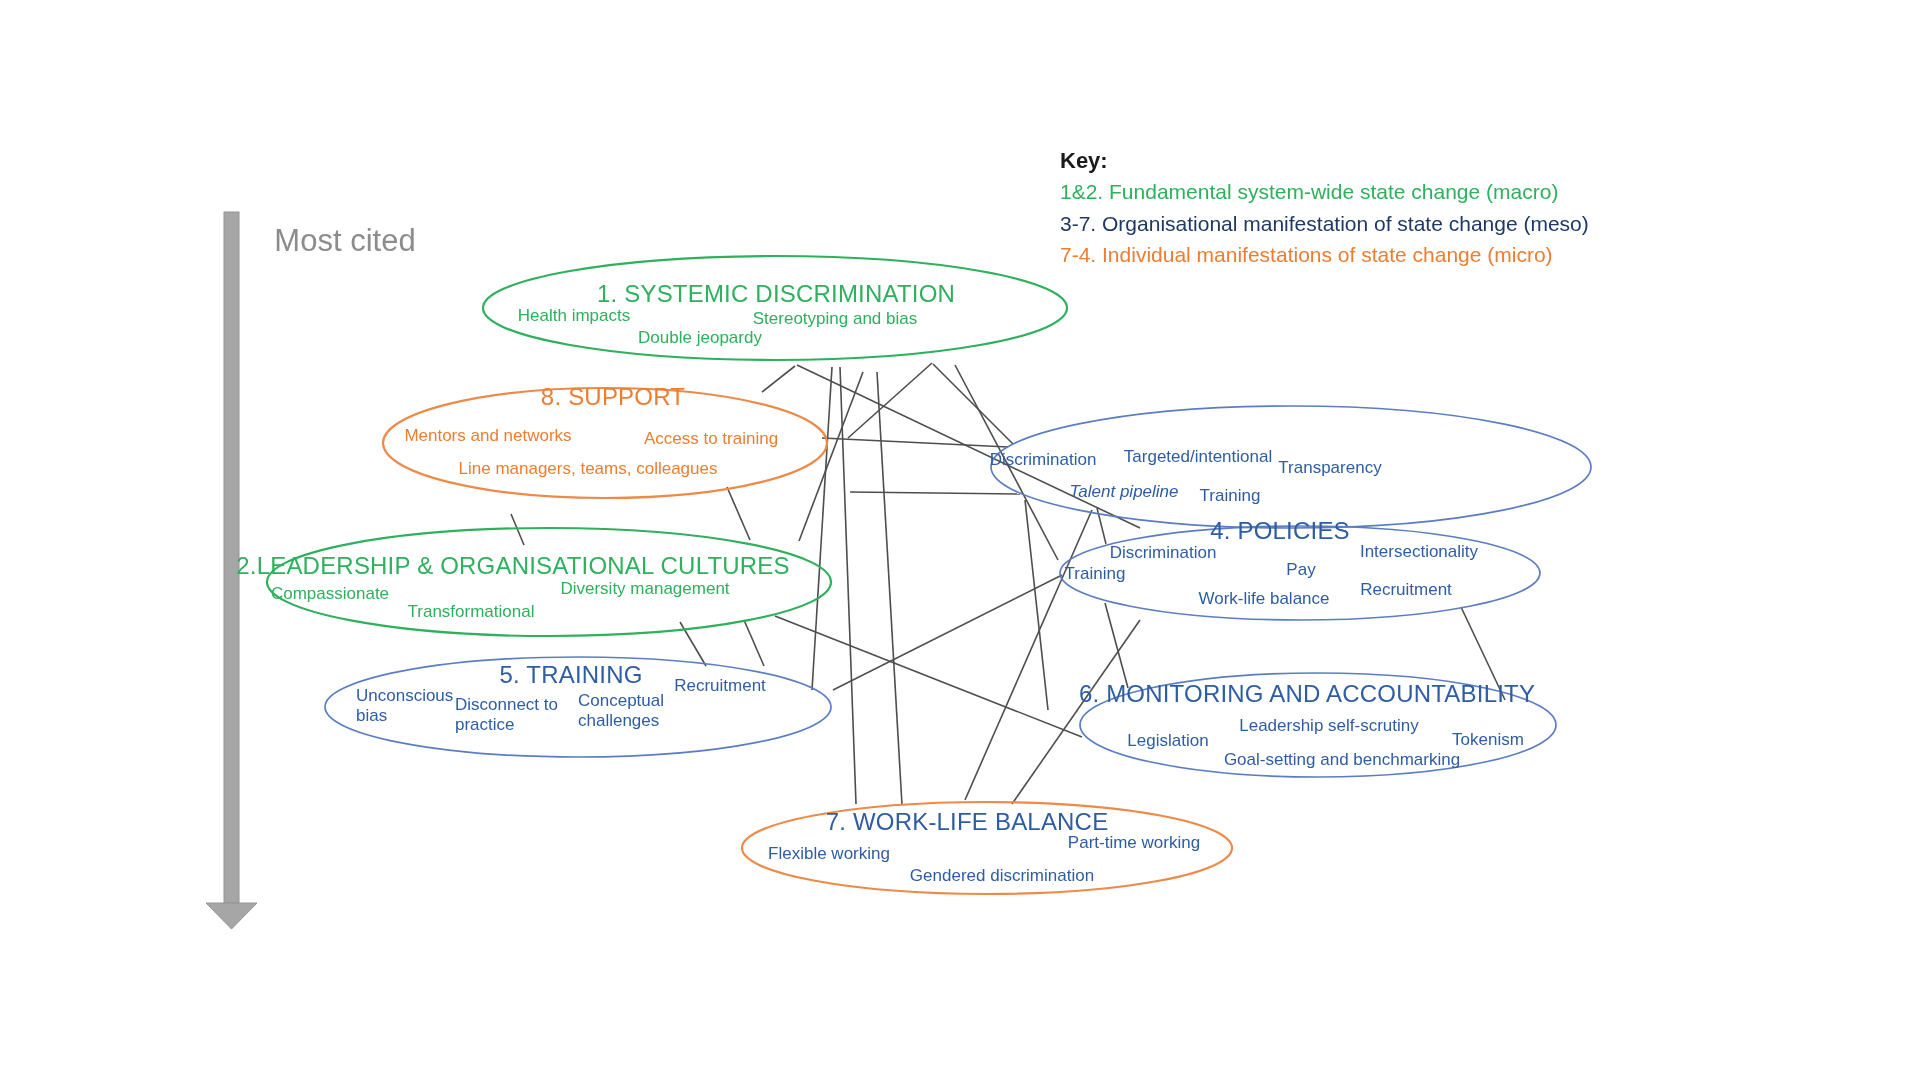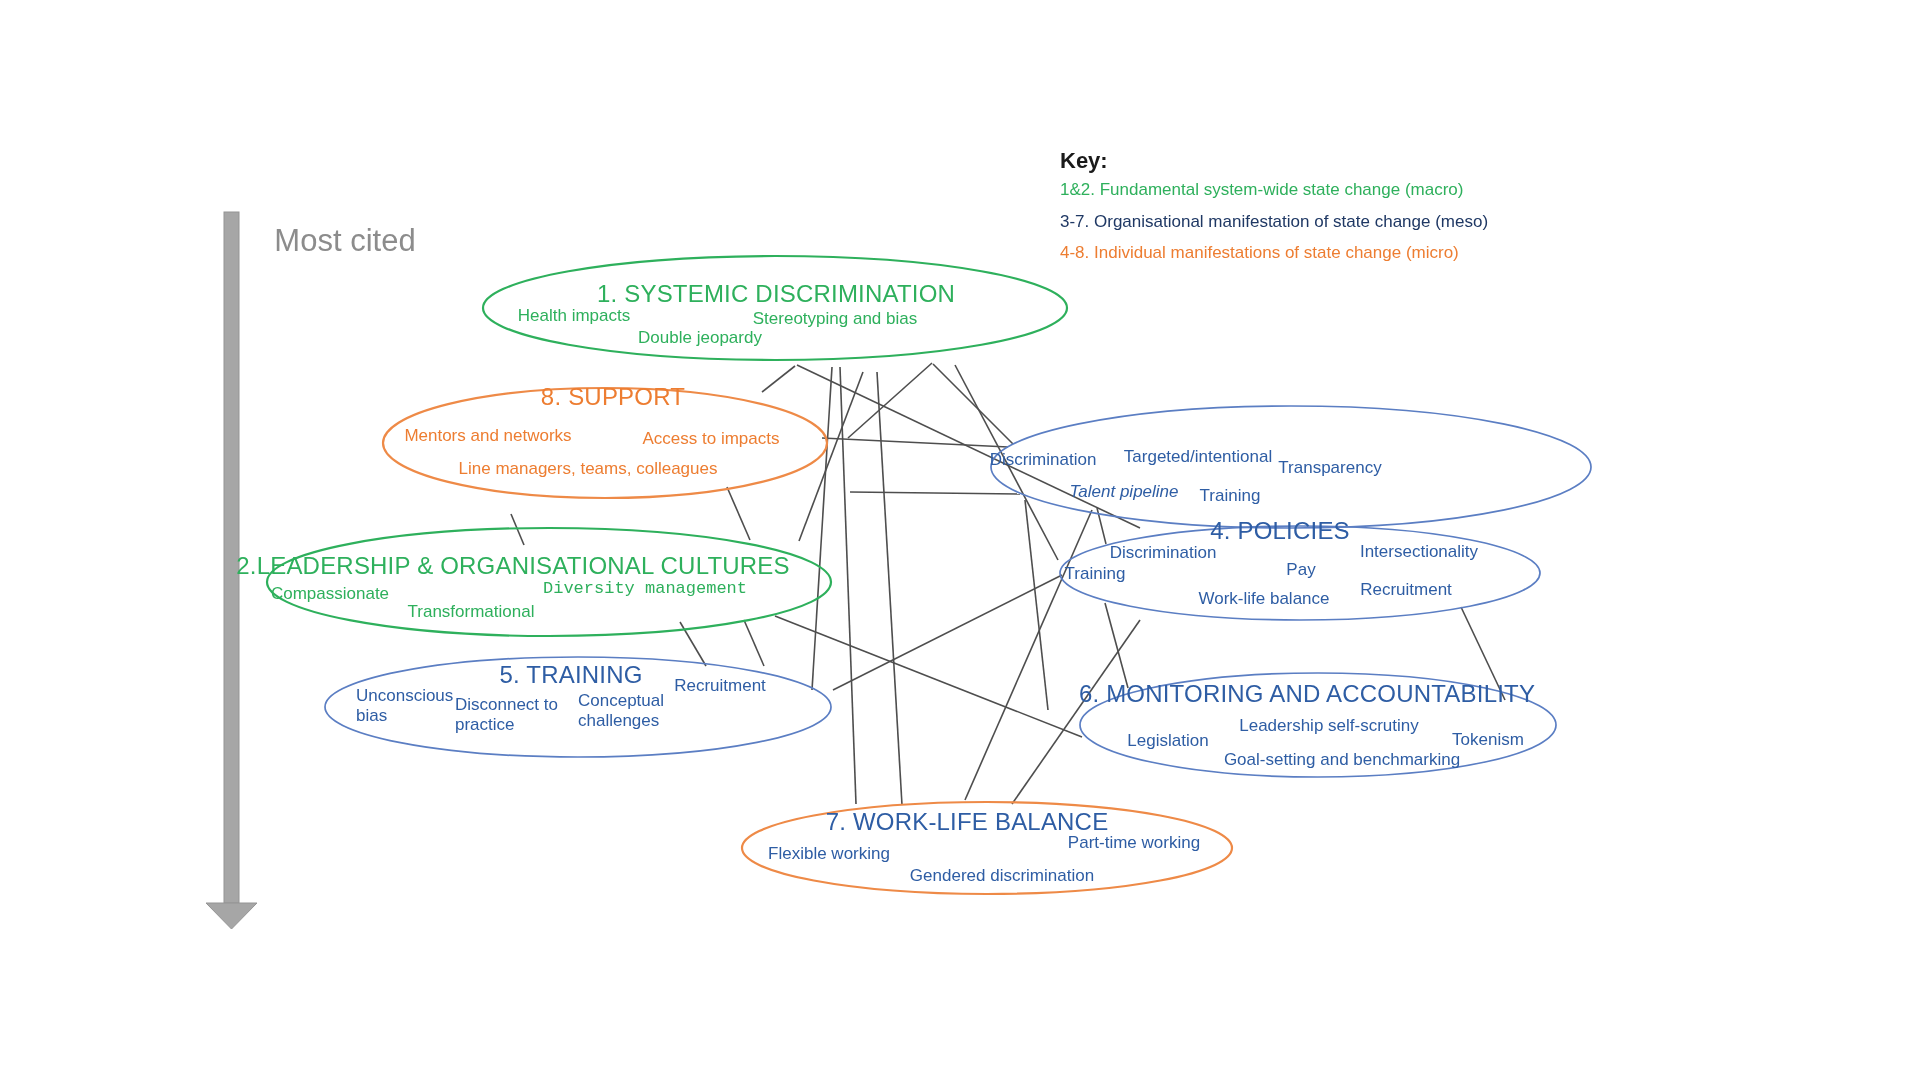--- a/index.html
+++ b/index.html
@@ -13,21 +13,21 @@
   .title{font-size:24px;letter-spacing:0.2px;}
   .item{font-size:17px;}
   .wrap{white-space:normal;text-align:left;line-height:1.18;}
   .green{color:#2EB05C;}
   .orange{color:#ED7D31;}
   .blue{color:#2E5DA4;}
   .navy{color:#1F3864;}
   .gray{color:#8C8C8C;}
   .key-title{position:absolute;font-size:22px;font-weight:bold;color:#1a1a1a;
              font-family:"Liberation Sans",sans-serif;}
-  .key-line{position:absolute;font-size:17px;font-family:"Liberation Sans",sans-serif;}
+  .key-line{position:absolute;font-size:21px;font-family:"Liberation Sans",sans-serif;}
 </style>
 </head>
 <body>
 
 <div id="stage">
 
   <svg width="1920" height="1080" viewBox="0 0 1920 1080">
 
     <g>
       <rect x="224" y="212" width="15" height="691" fill="#A6A6A6" stroke="#949494" stroke-width="1"></rect>
@@ -69,31 +69,31 @@
     <ellipse cx="987" cy="848" rx="245" ry="46" fill="none" stroke="#EE8A47" stroke-width="2.2"></ellipse>
     <ellipse cx="605" cy="443" rx="222" ry="55" fill="none" stroke="#EE8A47" stroke-width="2.2"></ellipse>
   </svg>
 
   <div class="lbl gray" style="left:345px;top:241px;font-size:31px;">Most cited</div>
 
   <div>
     <div class="key-title" style="left:1060px;top:148px;">Key:</div>
     <div class="key-line green" style="left:1060px;top:180px;">1&amp;2. Fundamental system-wide state change (macro)</div>
     <div class="key-line navy" style="left:1060px;top:212px;">3-7. Organisational manifestation of state change (meso)</div>
-    <div class="key-line orange" style="left:1060px;top:243px;">4-8. Individual manifestations of state change (micro)</div>
+    <div class="key-line orange" style="left:1060px;top:243px;">7-4. Individual manifestations of state change (micro)</div>
   </div>
 
   <div class="lbl title green" style="left:776px;top:294px;">1. SYSTEMIC DISCRIMINATION</div>
   <div class="lbl item green" style="left:574px;top:316px;">Health impacts</div>
   <div class="lbl item green" style="left:835px;top:319px;">Stereotyping and bias</div>
   <div class="lbl item green" style="left:700px;top:338px;">Double jeopardy</div>
 
   <div class="lbl title green" style="left:513px;top:566px;">2.LEADERSHIP &amp; ORGANISATIONAL CULTURES</div>
   <div class="lbl item green" style="left:330px;top:594px;">Compassionate</div>
-  <div class="lbl item green" style="left:645px;top:589px;font-family:Liberation Mono, monospace;">Diversity management</div>
+  <div class="lbl item green" style="left:645px;top:589px;">Diversity management</div>
   <div class="lbl item green" style="left:471px;top:612px;">Transformational</div>
 
   <div class="lbl item blue" style="left:1043px;top:460px;">Discrimination</div>
   <div class="lbl item blue" style="left:1198px;top:457px;">Targeted/intentional</div>
   <div class="lbl item blue" style="left:1330px;top:468px;">Transparency</div>
   <div class="lbl item blue" style="left:1124px;top:492px;font-style:italic;">Talent pipeline</div>
   <div class="lbl item blue" style="left:1230px;top:496px;">Training</div>
 
   <div class="lbl title blue" style="left:1280px;top:531px;">4. POLICIES</div>
   <div class="lbl item blue" style="left:1163px;top:553px;">Discrimination</div>
@@ -115,16 +115,16 @@
   <div class="lbl item blue" style="left:1488px;top:740px;">Tokenism</div>
   <div class="lbl item blue" style="left:1342px;top:760px;">Goal-setting and benchmarking</div>
 
   <div class="lbl title blue" style="left:967px;top:822px;">7. WORK-LIFE BALANCE</div>
   <div class="lbl item blue" style="left:829px;top:854px;">Flexible working</div>
   <div class="lbl item blue" style="left:1134px;top:843px;">Part-time working</div>
   <div class="lbl item blue" style="left:1002px;top:876px;">Gendered discrimination</div>
 
   <div class="lbl title orange" style="left:613px;top:397px;">8. SUPPORT</div>
   <div class="lbl item orange" style="left:488px;top:436px;">Mentors and networks</div>
-  <div class="lbl item orange" style="left:711px;top:439px;">Access to impacts</div>
+  <div class="lbl item orange" style="left:711px;top:439px;">Access to training</div>
   <div class="lbl item orange" style="left:588px;top:469px;">Line managers, teams, colleagues</div>
 
 </div>
 
 </body></html>

